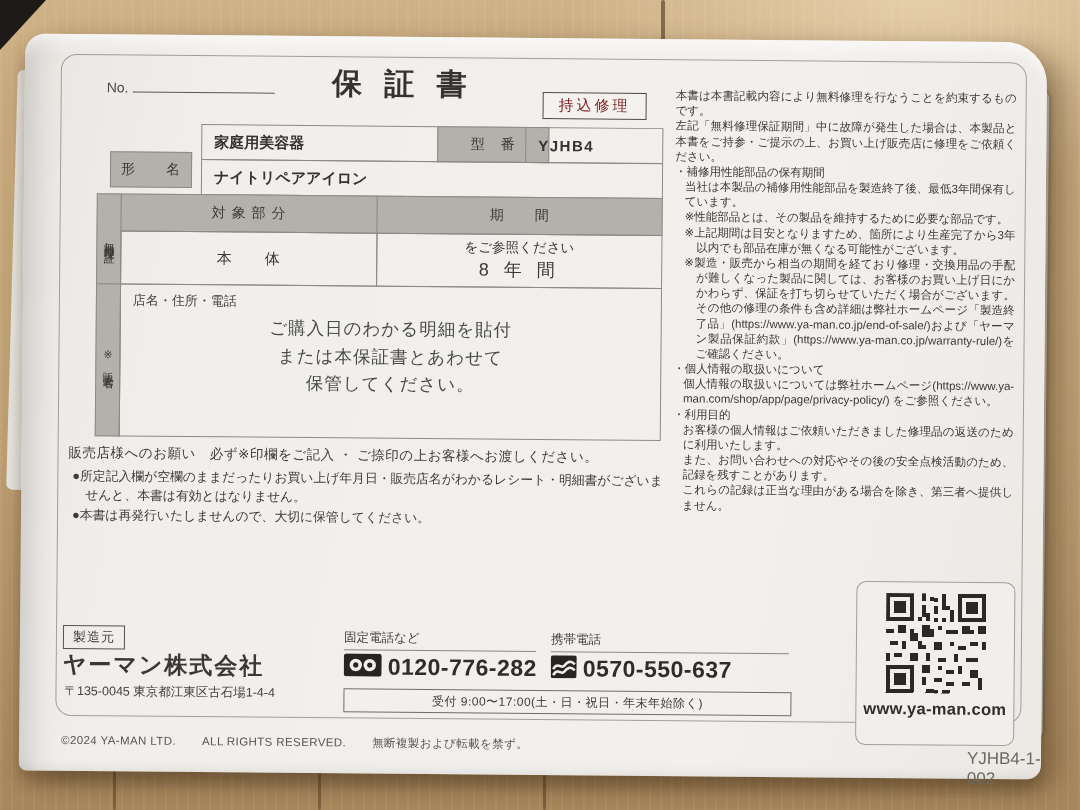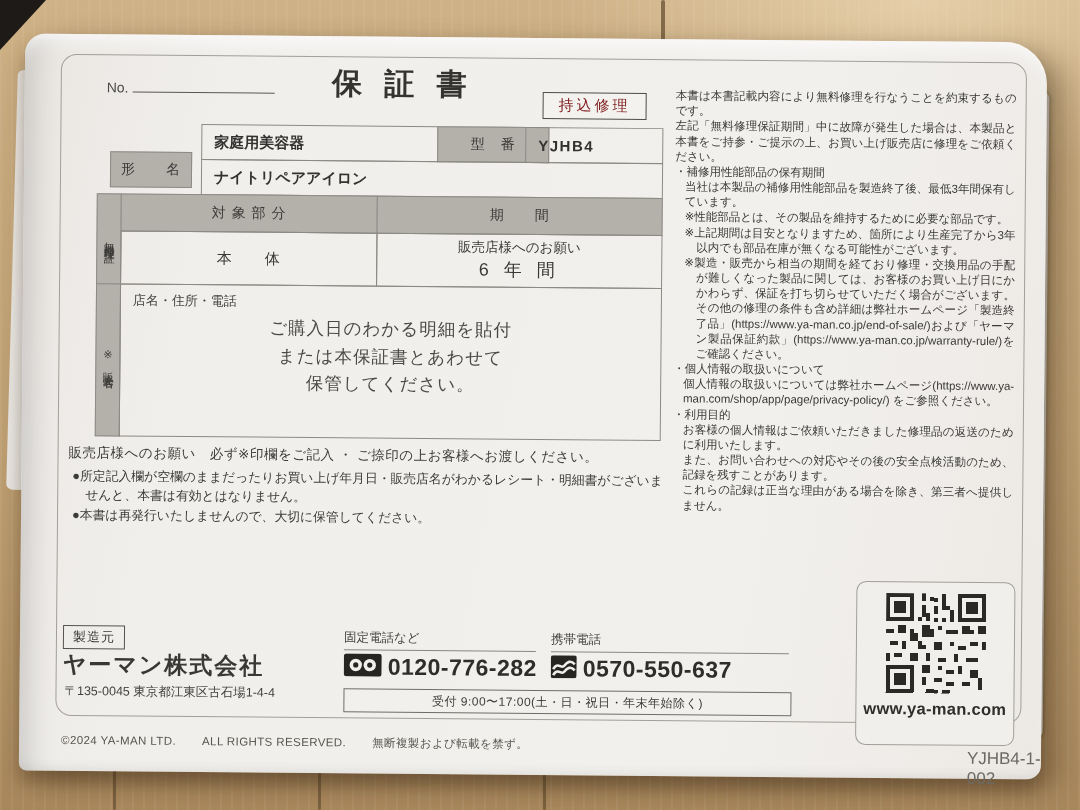--- a/index.html
+++ b/index.html
@@ -134,22 +134,22 @@
       <div class="cell val" style="left:428px;top:0;width:138px;height:36px;letter-spacing:1.5px;">YJHB4</div>
 
       <div class="cell gray lbl" style="left:0;top:28px;width:82px;height:36px;margin-left:13px;">形　　名</div>
       <div class="cell val" style="left:104px;top:35px;width:462px;height:36px;">ナイトリペアアイロン</div>
 
       <div class="cell gray vstrip" style="left:0;top:70px;width:25px;height:91px;">無料修理保証</div>
       <div class="cell gray lbl" style="left:24px;top:70px;width:257px;height:38px;">対 象 部 分</div>
       <div class="cell gray lbl" style="left:280px;top:70px;width:286px;height:38px;">期　　間</div>
       <div class="cell" style="left:24px;top:107px;width:257px;height:54px;font-size:15px;letter-spacing:1px;">本　　体</div>
       <div class="cell centertxt" style="left:280px;top:107px;width:286px;height:54px;">
-        <div style="font-size:13.5px;">販売店様へのお願い</div>
-        <div style="font-size:18px;letter-spacing:5px;">6 年 間</div>
+        <div style="font-size:13.5px;">をご参照ください</div>
+        <div style="font-size:18px;letter-spacing:5px;">8 年 間</div>
       </div>
 
       <div class="cell gray vstrip" style="left:0;top:160px;width:25px;height:153px;">※販売者名</div>
       <div class="cell store-cell" style="left:24px;top:160px;width:542px;height:153px;">
         <div class="store-label">店名・住所・電話</div>
         <div class="store-note">ご購入日のわかる明細を貼付</div>
         <div class="store-note" style="margin-top:-4px;">または本保証書とあわせて</div>
         <div class="store-note" style="margin-top:-4px;">保管してください。</div>
       </div>
     </div>

